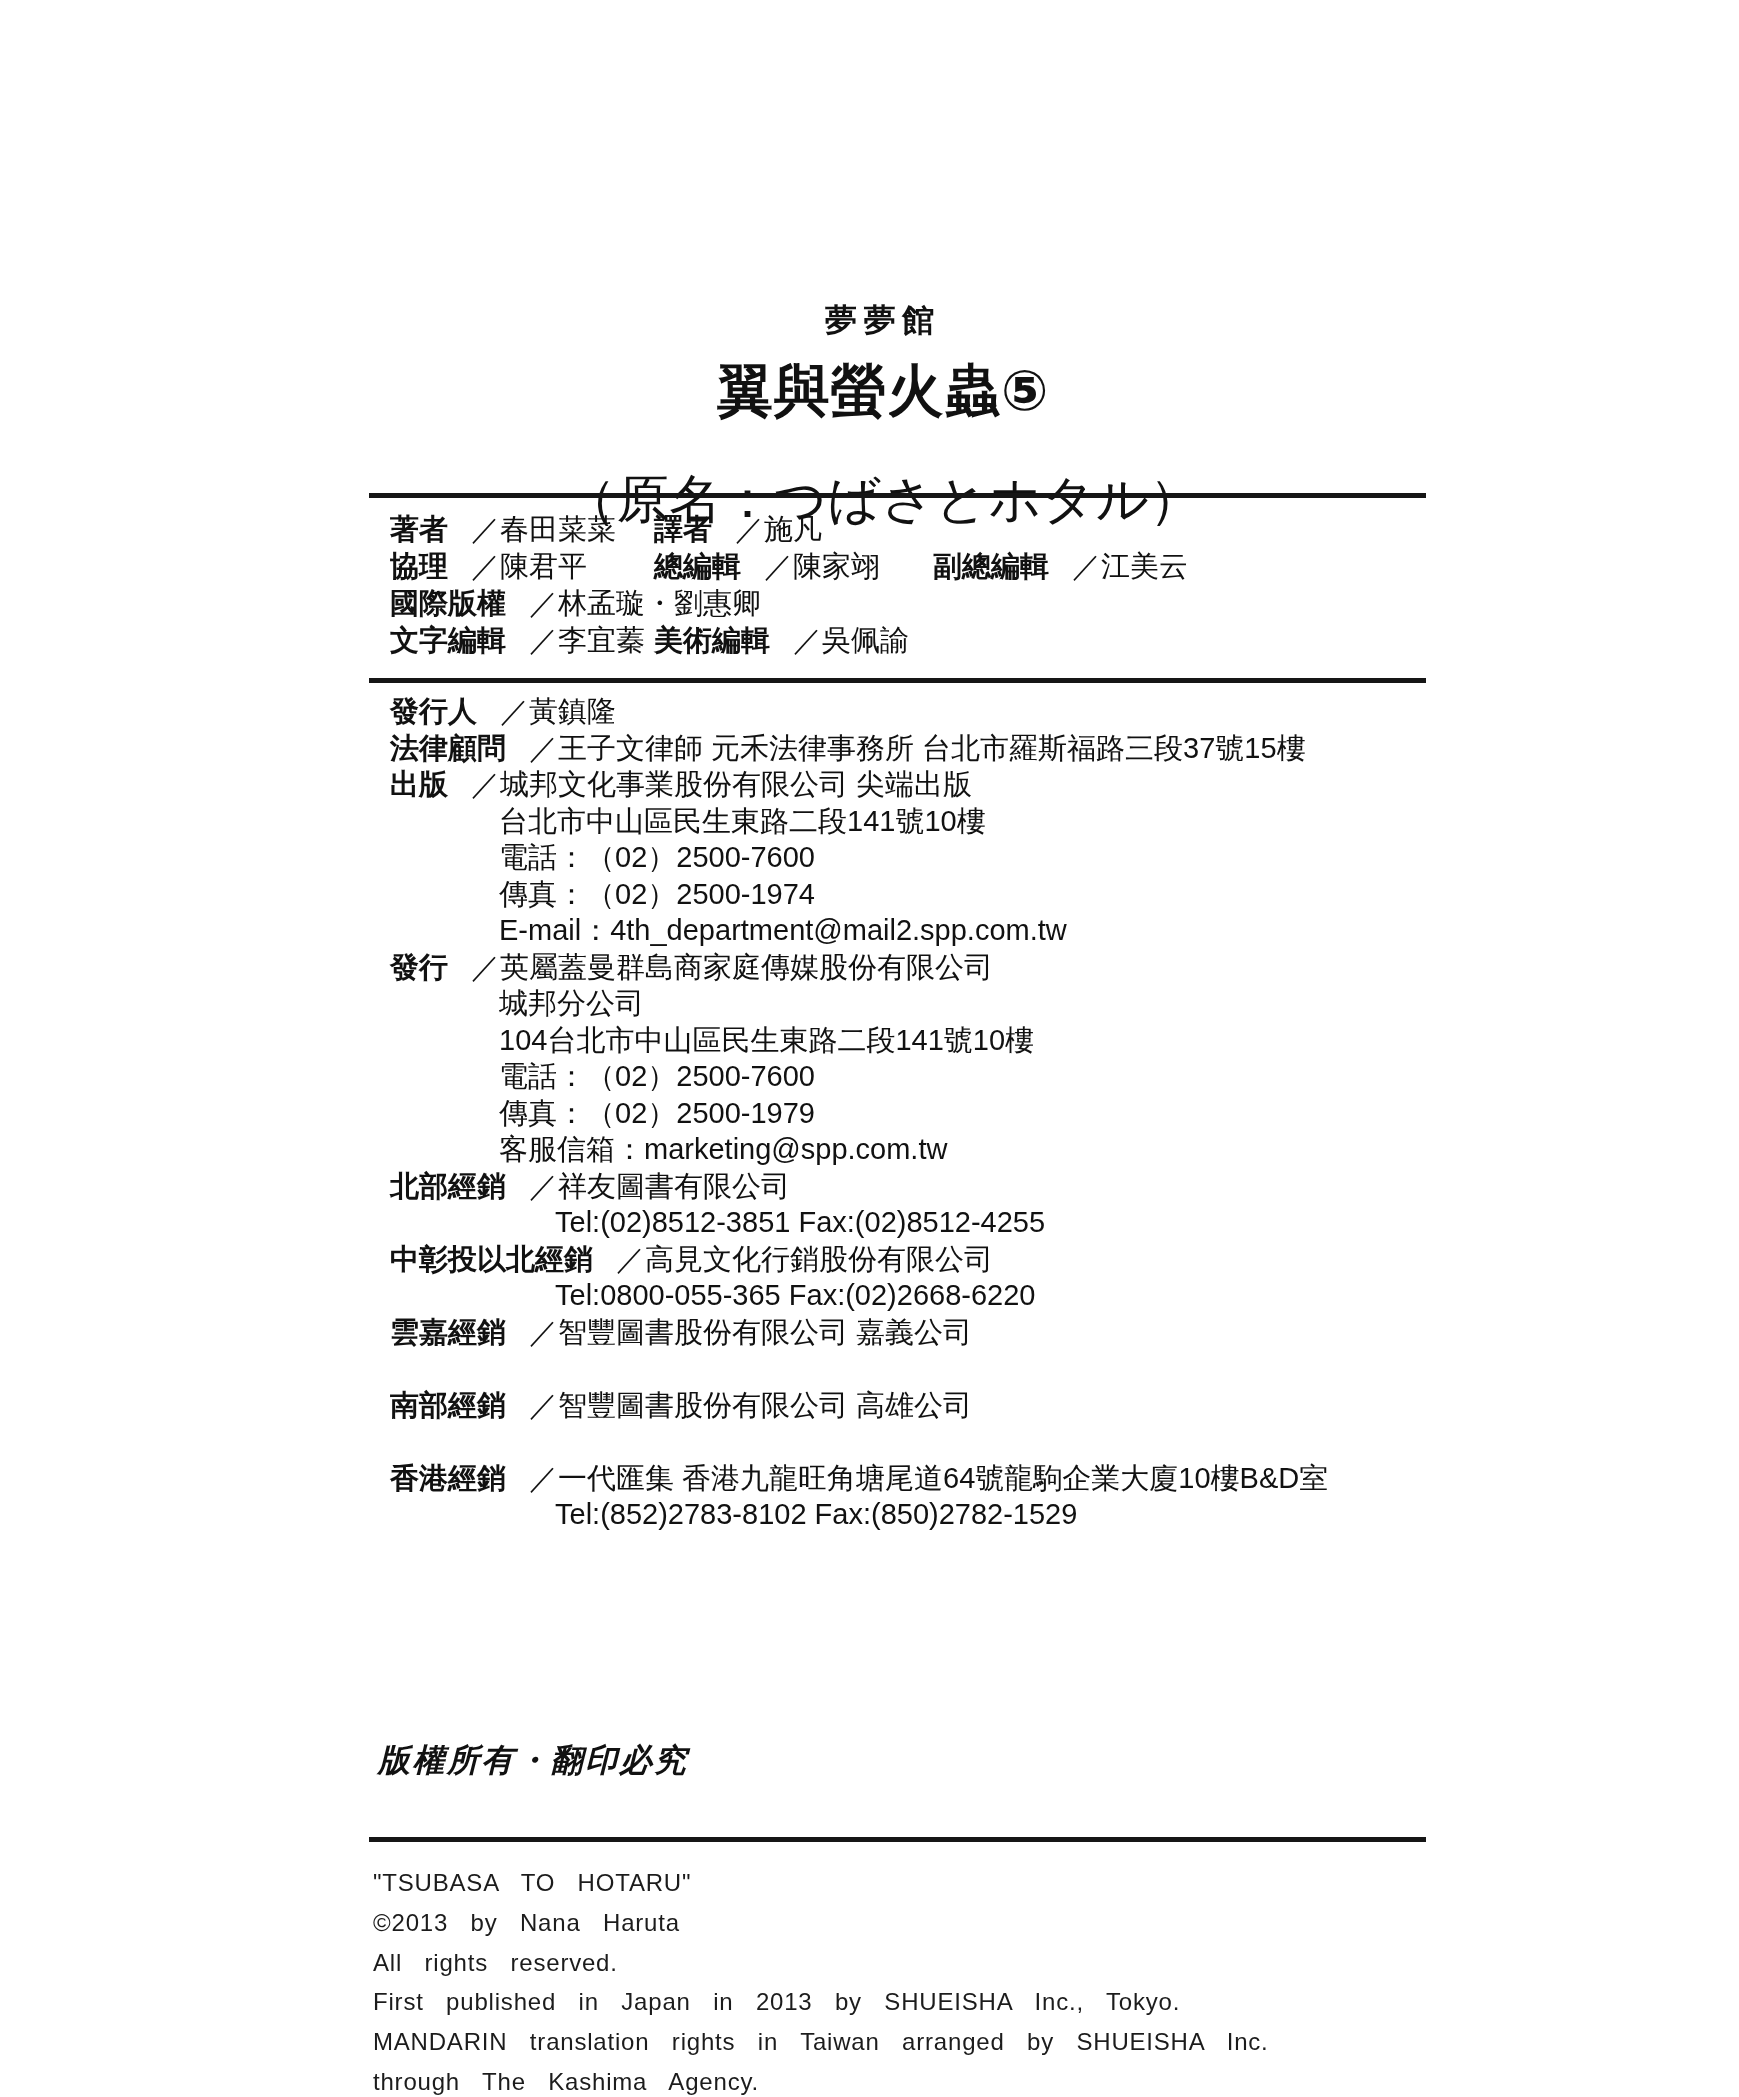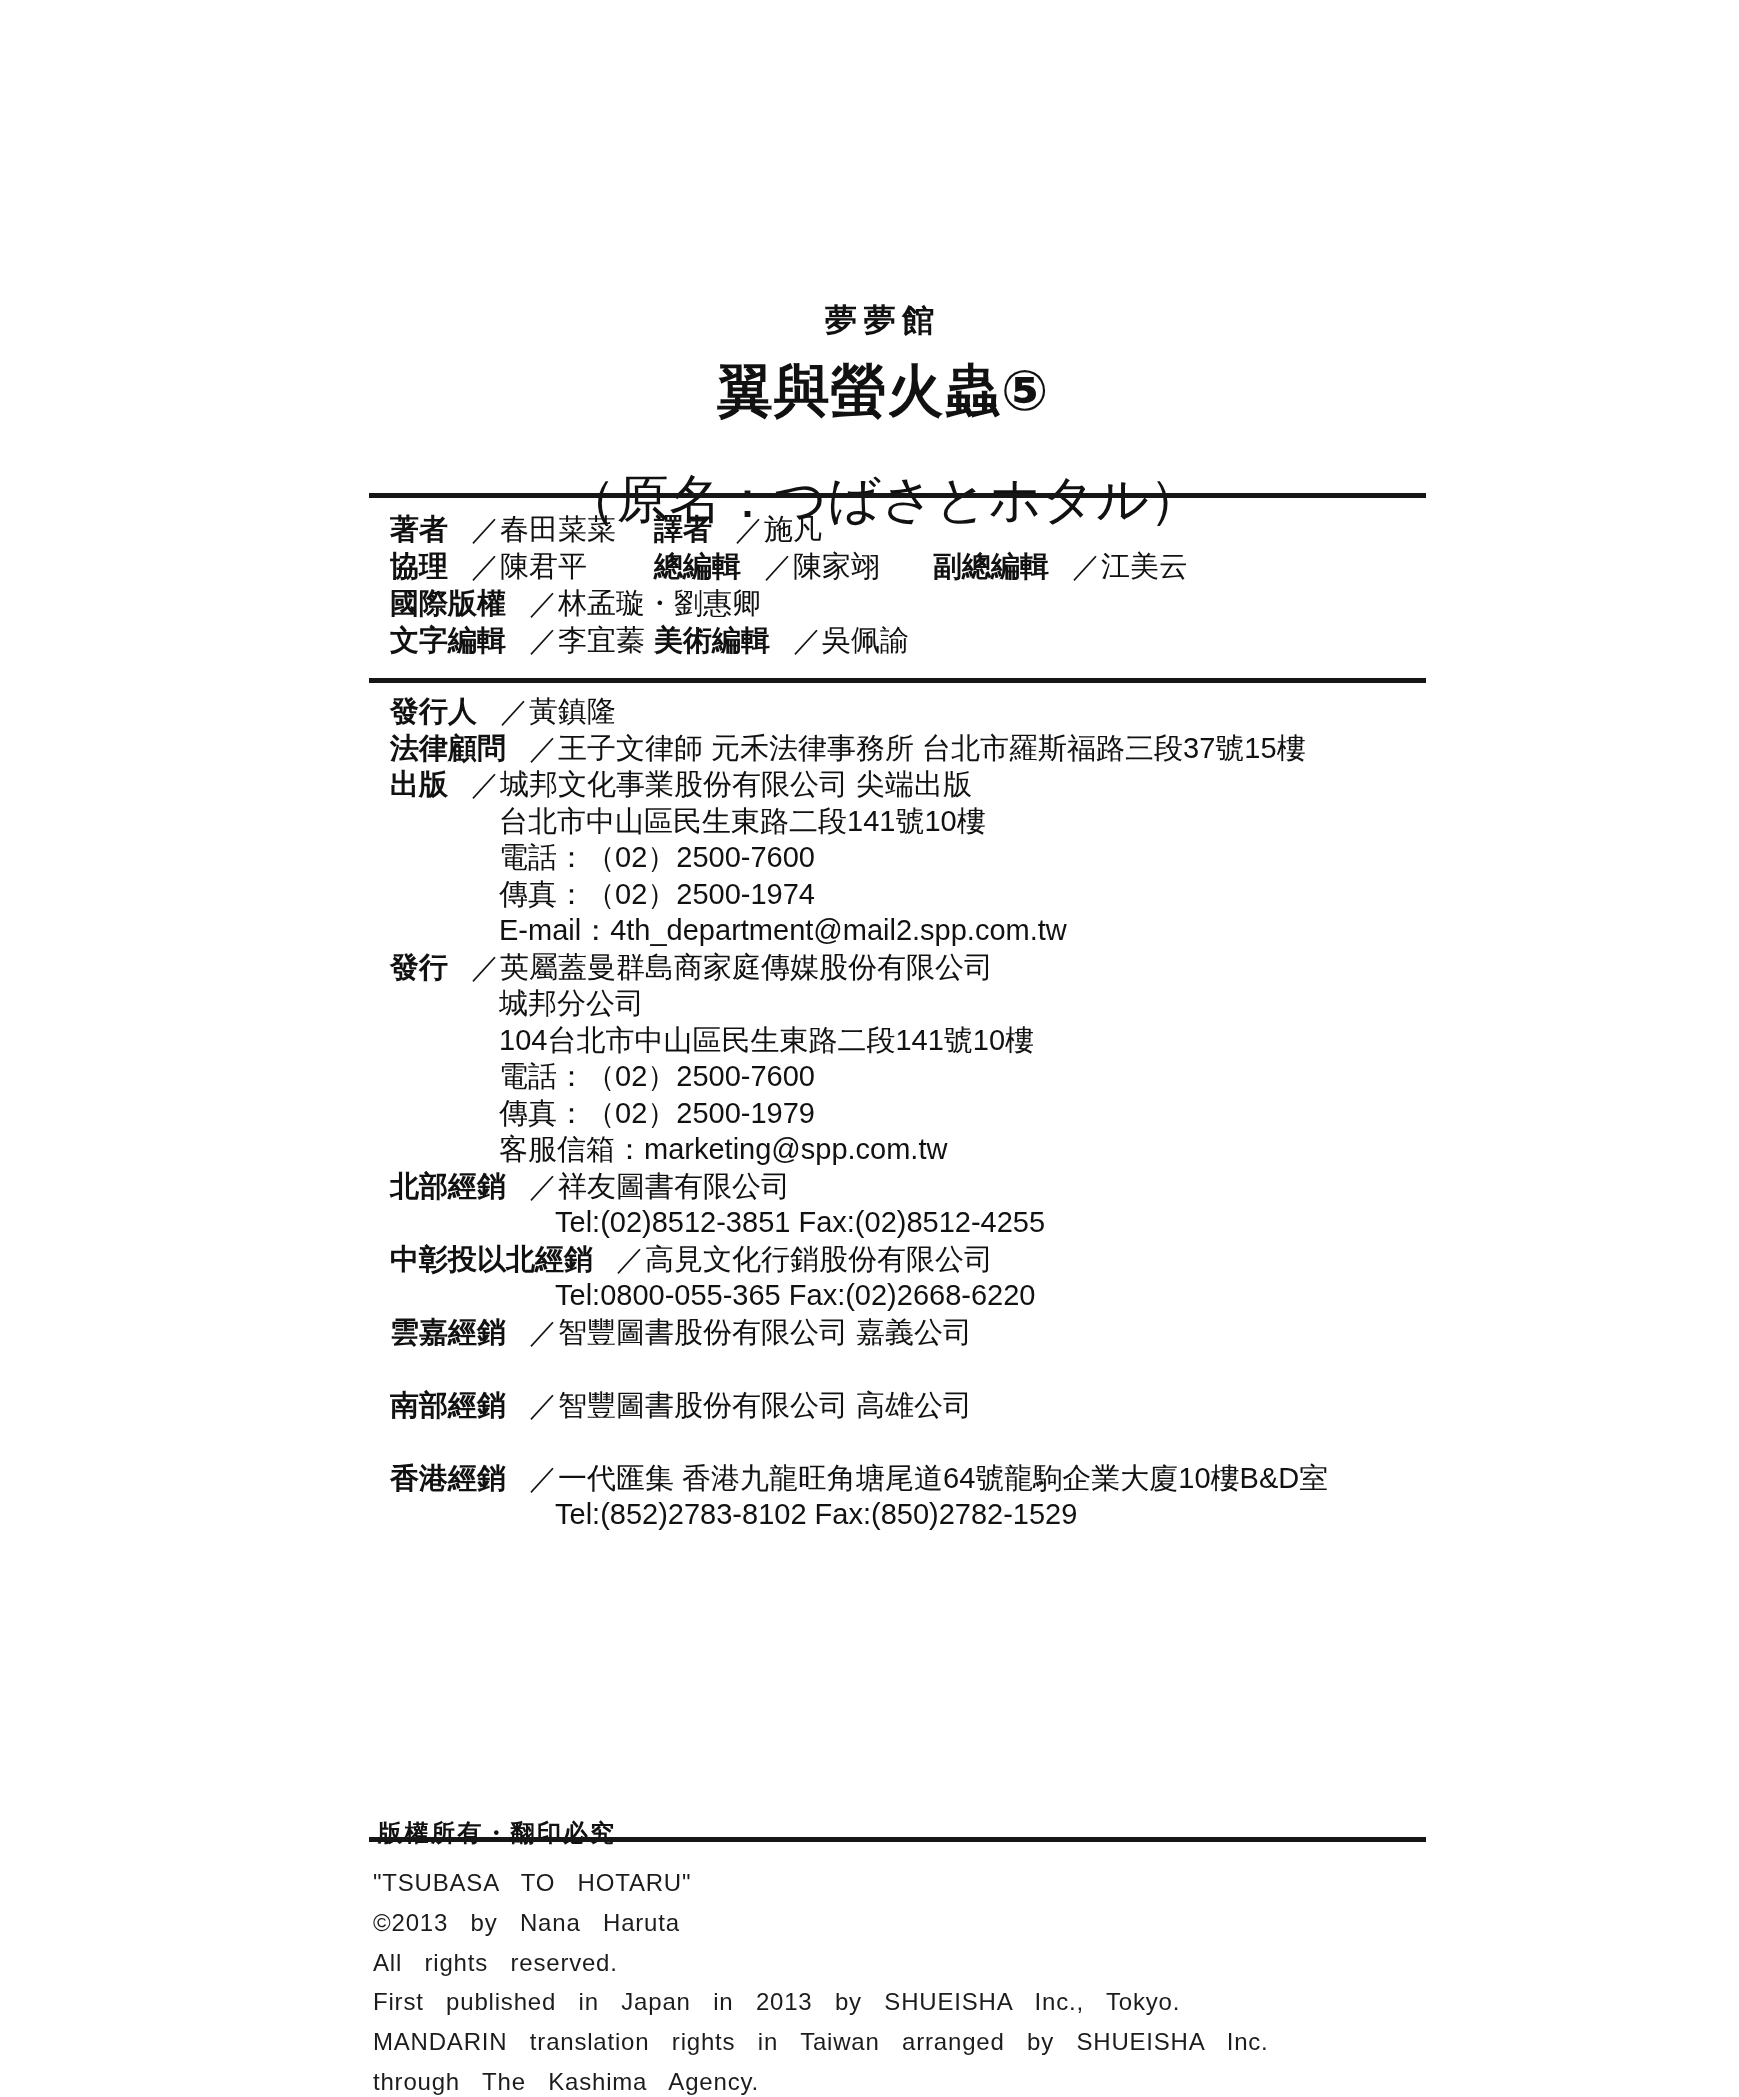--- a/index.html
+++ b/index.html
@@ -8,21 +8,21 @@
   .serif{font-family:"DejaVu Serif","Liberation Serif",serif;font-weight:normal;}
   .hdr{position:absolute;left:369px;width:1028px;text-align:center;white-space:nowrap;margin-top:36px;}
   .publisher{top:263px;font-size:32px;letter-spacing:6.7px;}
   .booktitle{top:318px;font-size:56px;letter-spacing:0.8px;}
   .subtitle{top:429px;font-size:52px;letter-spacing:0.4px;}
   .rule{position:absolute;left:369px;width:1057px;height:4.6px;background:#161616;}
   .ci,.pl{position:absolute;font-size:29px;white-space:nowrap;line-height:1.1;}
   .lab{font-family:"DejaVu Sans","Liberation Sans",sans-serif;font-weight:bold;margin-left:12px;}
   .val{font-family:Liberation Sans, sans-serif;font-weight:normal;margin-left:23px;}
   .notice{position:absolute;white-space:nowrap;}
-  .copyright{top:1817px;left:378px;font-size:24px;letter-spacing:2.5px;}
+  .copyright{top:1739px;left:378px;font-size:32px;letter-spacing:2.5px;font-style:italic;}
   .eng{position:absolute;left:373px;font-family:"Liberation Sans","DejaVu Sans",sans-serif;
        font-weight:normal;font-size:24px;letter-spacing:0.8px;word-spacing:15px;color:#1c1c1c;white-space:nowrap;}
 </style>
 </head>
 <body>
 
 <div id="page">
 
   <div class="hdr publisher gothic">夢夢館</div>
   <div class="hdr booktitle gothic">翼與螢火蟲⑤</div>

